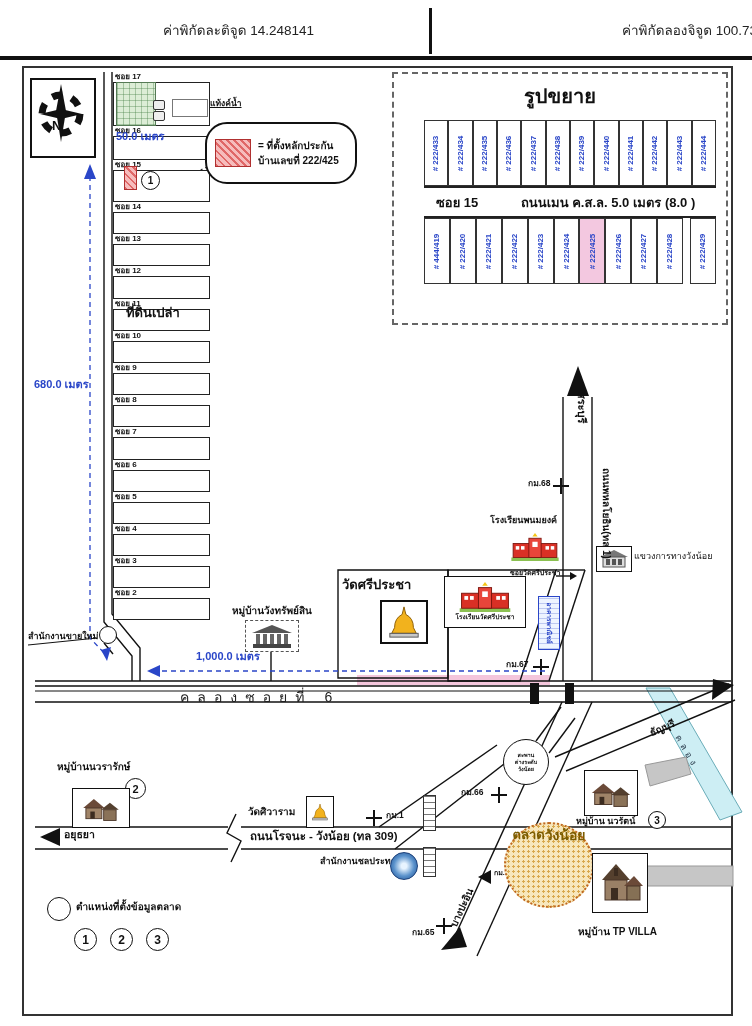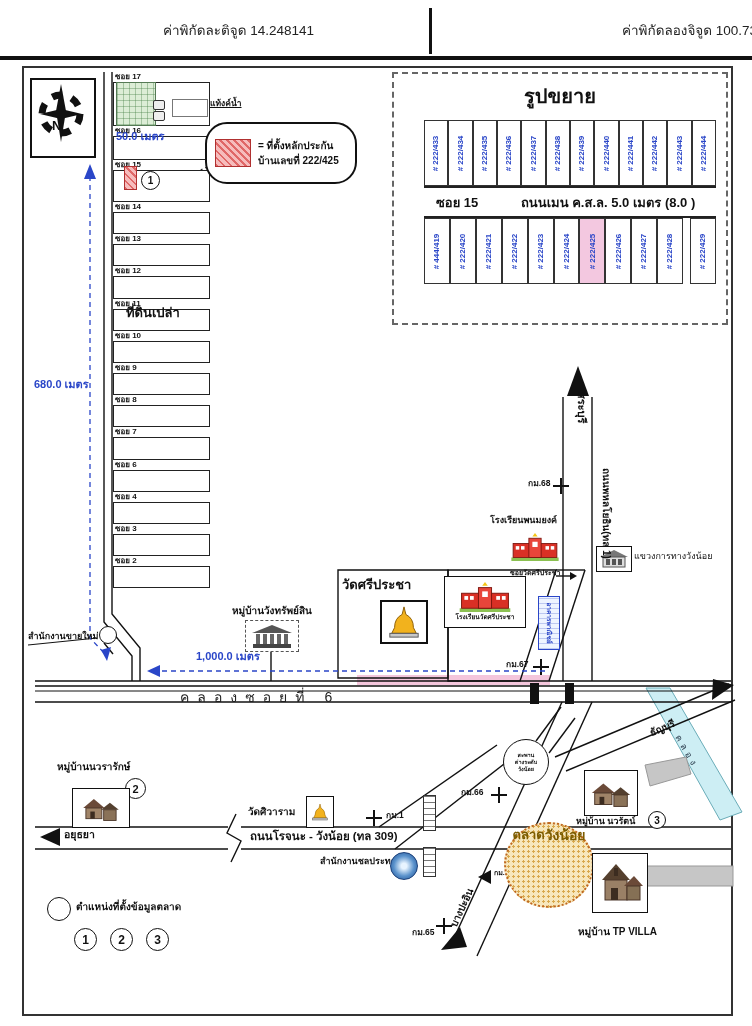--- a/index.html
+++ b/index.html
@@ -235,20 +235,24 @@
     </div>
       <div class="soi-row">
       <div class="soi-label">ซอย 7</div>
       <div class="soi-box"></div>
     </div>
       <div class="soi-row">
       <div class="soi-label">ซอย 6</div>
       <div class="soi-box"></div>
     </div>
       <div class="soi-row">
+      <div class="soi-label">ซอย 5</div>
+      <div class="soi-box"></div>
+    </div>
+      <div class="soi-row">
       <div class="soi-label">ซอย 4</div>
       <div class="soi-box"></div>
     </div>
       <div class="soi-row">
       <div class="soi-label">ซอย 3</div>
       <div class="soi-box"></div>
     </div>
       <div class="soi-row">
       <div class="soi-label">ซอย 2</div>
       <div class="soi-box"></div>

